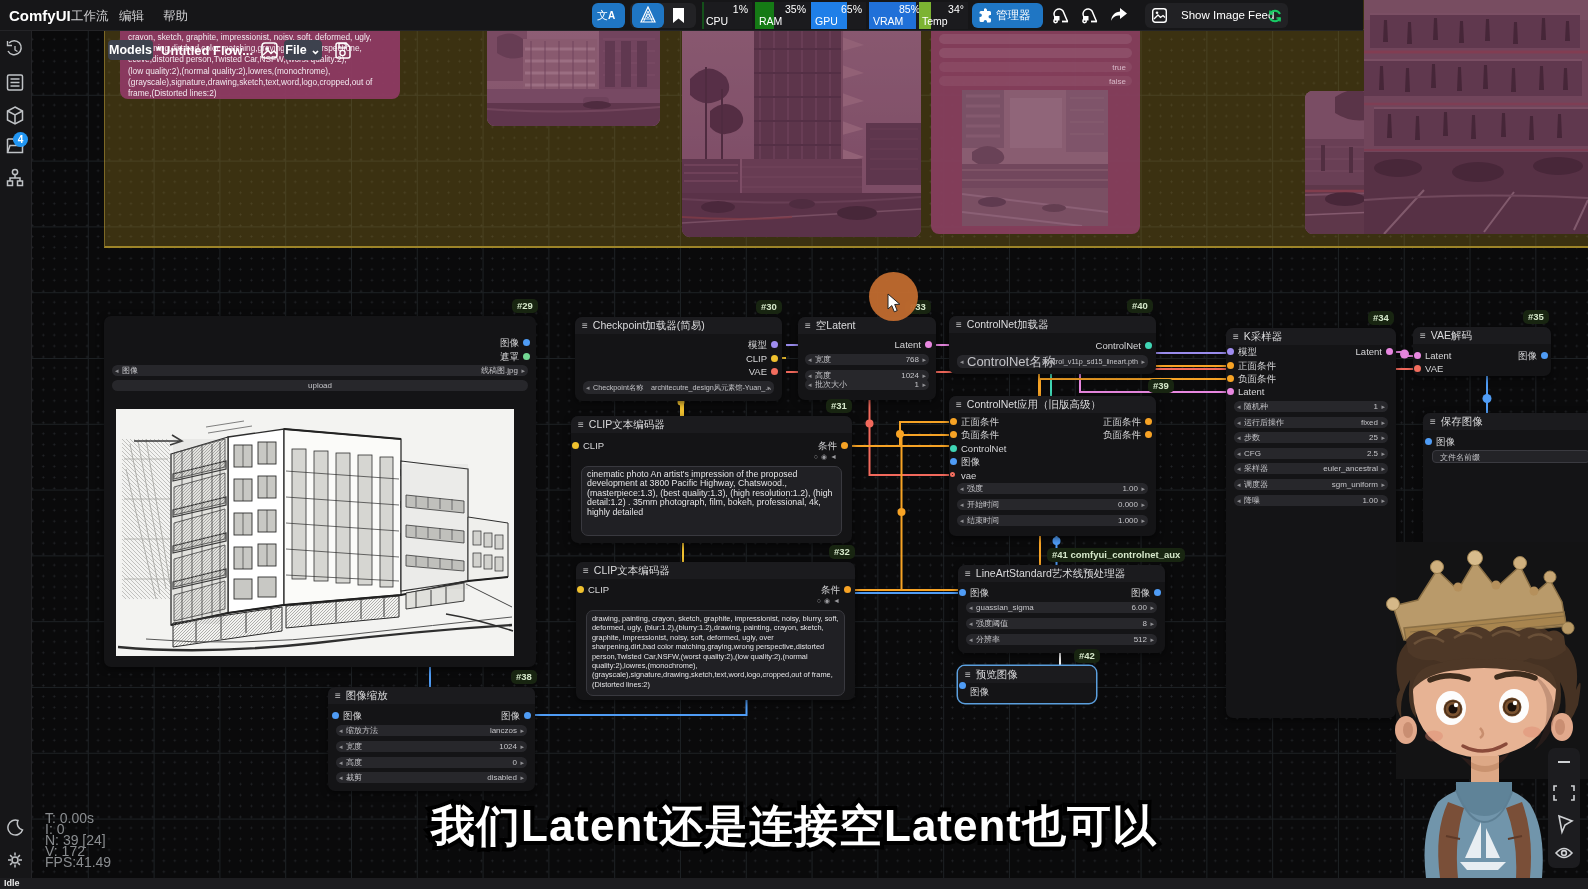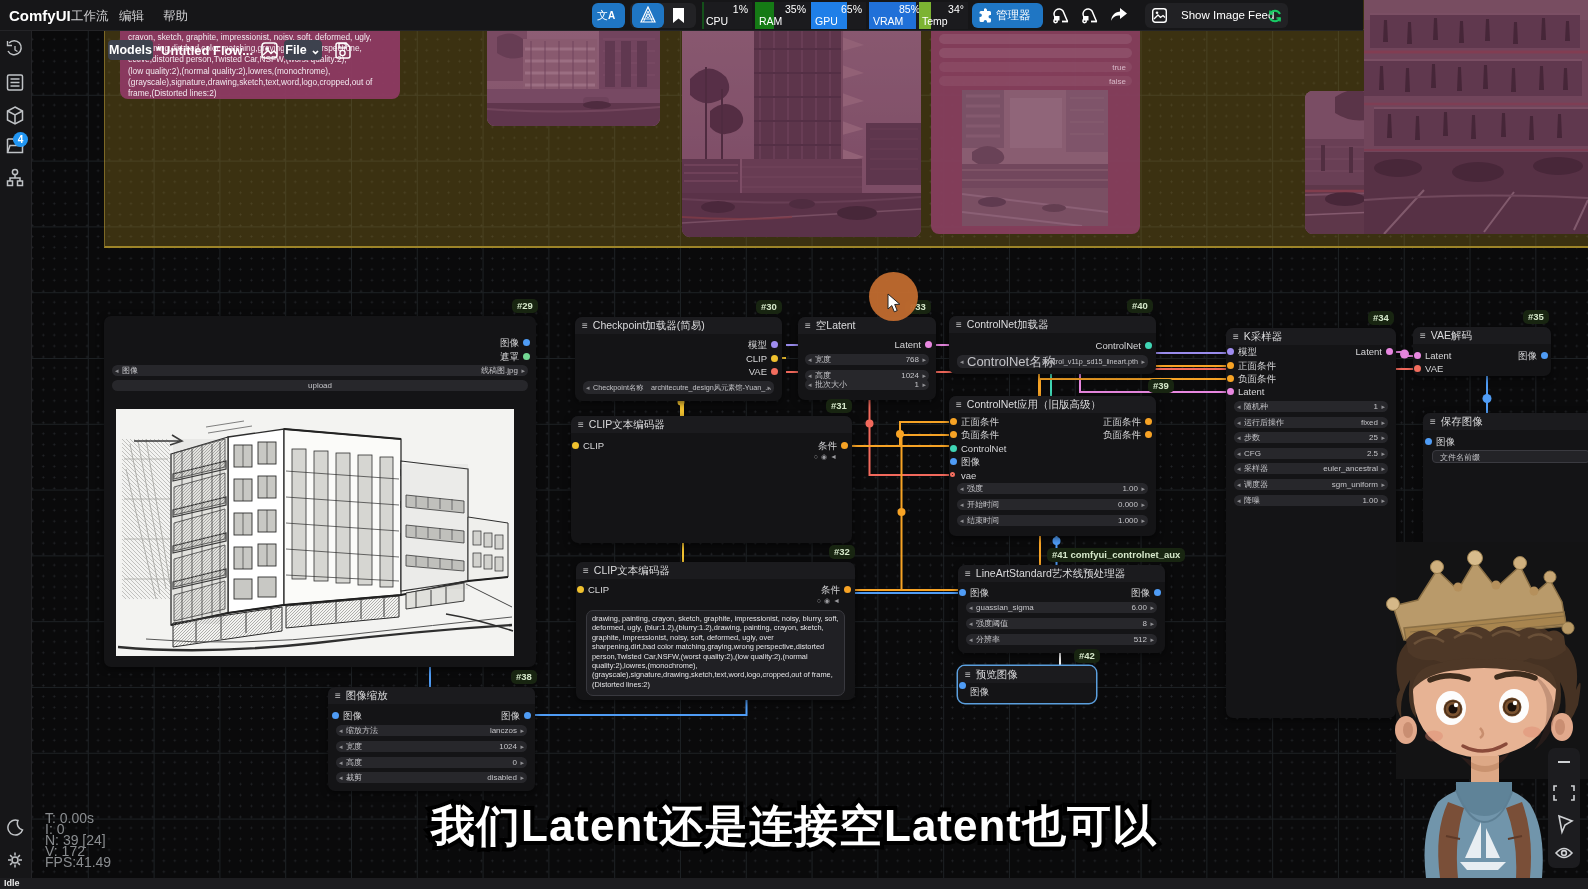--- a/index.html
+++ b/index.html
@@ -320,20 +320,21 @@
 </div>
 <div class="badge" style="left:1127px;top:379px;margin-left:21px;">#39</div>
 
 <div class="node" style="left:571px;top:416px;width:281px;height:127px;">
   <div class="nhead"><span class="bars">≡</span>CLIP文本编码器</div>
   <div class="slot" style="left:1px;top:26px;background:#f0c12e;"></div>
   <div class="slbl" style="left:12px;top:25px;">CLIP</div>
   <div class="slot" style="right:4px;top:26px;background:#f7a325;"></div>
   <div class="slbl r" style="right:15px;top:25px;">条件</div>
   <div style="position:absolute;right:12px;top:37px;color:#9a9a9e;font-size:7px;letter-spacing:3px;">○◉◄</div>
+  <div class="ta" style="left:10px;top:50px;width:261px;height:70px;font-size:8.8px;line-height:9.4px;">cinematic photo An artist's impression of the proposed development at 3800 Pacific Highway, Chatswood., (masterpiece:1.3), (best quality:1.3), (high resolution:1.2), (high detail:1.2) . 35mm photograph, film, bokeh, professional, 4k, highly detailed</div>
 </div>
 <div class="badge" style="left:826px;top:399px;">#31</div>
 
 <div class="node" style="left:576px;top:562px;width:279px;height:138px;">
   <div class="nhead"><span class="bars">≡</span>CLIP文本编码器</div>
   <div class="slot" style="left:1px;top:24px;background:#f0c12e;"></div>
   <div class="slbl" style="left:12px;top:23px;">CLIP</div>
   <div class="slot" style="right:4px;top:24px;background:#f7a325;"></div>
   <div class="slbl r" style="right:15px;top:23px;">条件</div>
   <div style="position:absolute;right:12px;top:35px;color:#9a9a9e;font-size:7px;letter-spacing:3px;">○◉◄</div>

